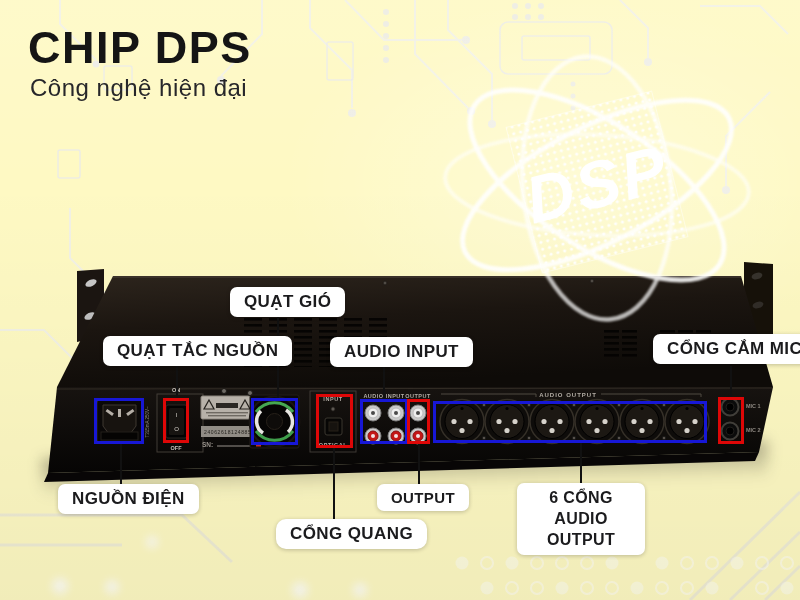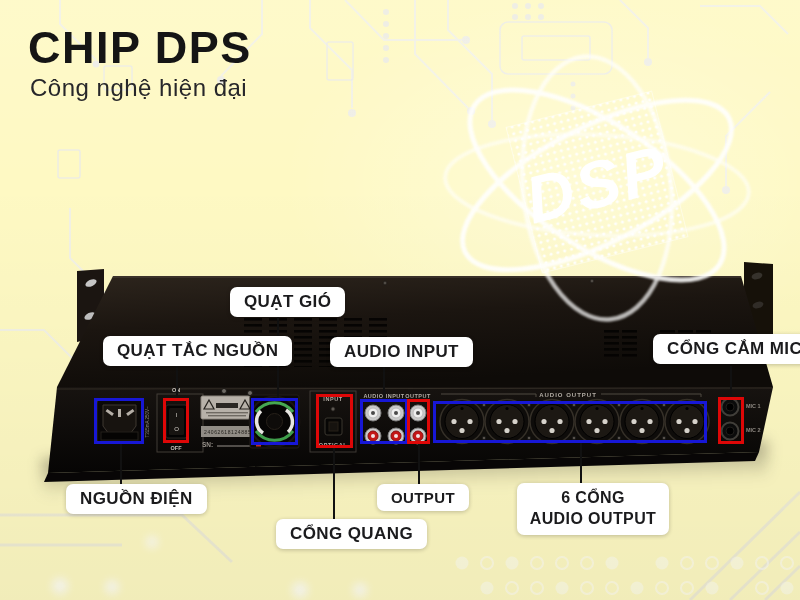--- a/index.html
+++ b/index.html
@@ -413,21 +413,21 @@
   <div class="cline" style="left:730px;top:366px;height:31px;"></div>
   <div class="cline" style="left:120px;top:444px;height:42px;"></div>
   <div class="cline" style="left:418px;top:444px;height:42px;"></div>
   <div class="cline" style="left:333px;top:448px;height:73px;"></div>
   <div class="cline" style="left:580px;top:443px;height:44px;"></div>
 
   <div class="clabel" style="left:230px;top:287px;">QUẠT GIÓ</div>
   <div class="clabel" style="left:103px;top:336px;">QUẠT TẮC NGUỒN</div>
   <div class="clabel" style="left:330px;top:337px;">AUDIO INPUT</div>
   <div class="clabel" style="left:653px;top:334px;">CỔNG CẮM MIC</div>
-  <div class="clabel" style="left:66px;top:484px;">NGUỒN ĐIỆN</div>
+  <div class="clabel" style="left:58px;top:484px;">NGUỒN ĐIỆN</div>
   <div class="clabel" style="left:377px;top:484px;font-size:15px;">OUTPUT</div>
-  <div class="clabel" style="left:276px;top:519px;">CỔNG QUANG</div>
-  <div class="clabel two-line" style="left:517px;top:483px;width:152px;">
+  <div class="clabel" style="left:276px;top:519px;border-radius:10px;">CỔNG QUANG</div>
+  <div class="clabel two-line" style="left:517px;top:483px;width:128px;">
     <span>6 CỔNG</span><br>
     <span>AUDIO OUTPUT</span>
   </div>
 
 </div>
 
 </body></html>

